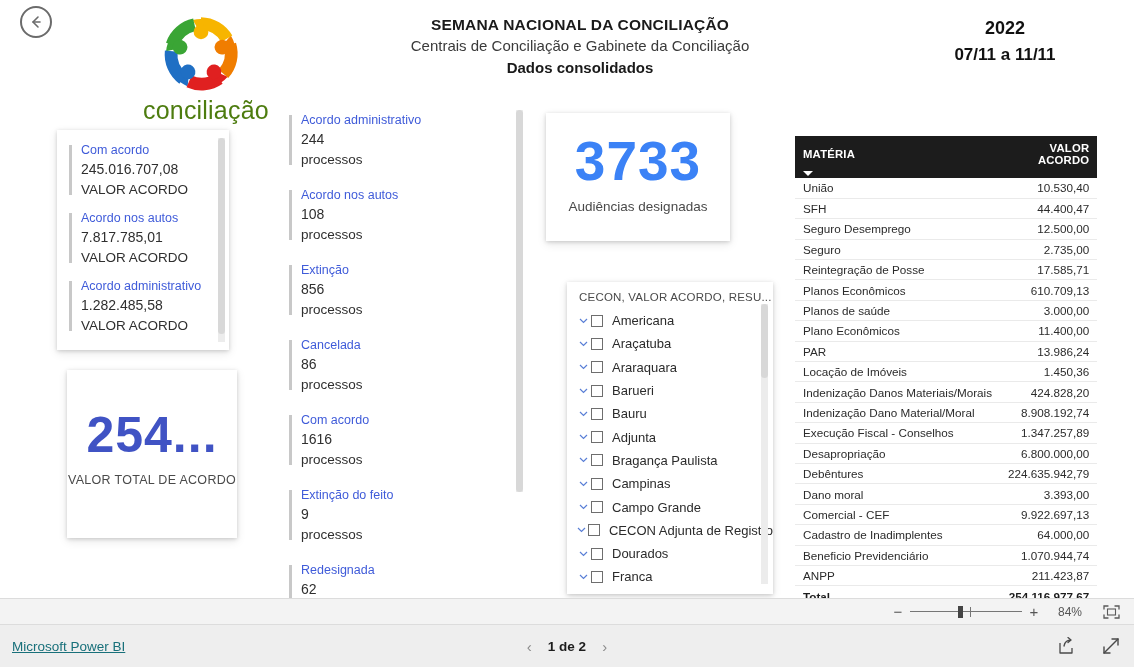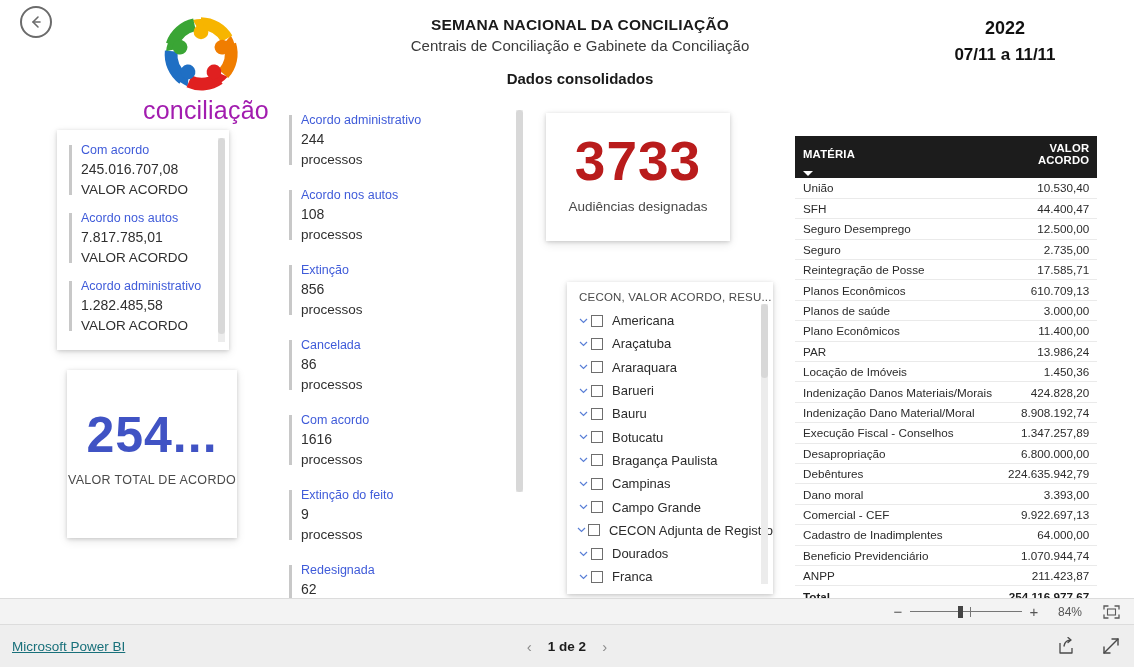--- a/index.html
+++ b/index.html
@@ -20,29 +20,29 @@
     border-radius: 50%; border: 2px solid #6b6b6b;
     display: flex; align-items: center; justify-content: center;
     cursor: pointer; background: #fff;
   }
   .back-btn svg { display: block; }
 
   
   .logo-wrap { position: absolute; left: 143px; top: 8px; width: 116px; height: 118px; text-align: center; }
   .logo-mark { width: 92px; height: 92px; margin: 0 auto; display: block; }
   .logo-text {
-    font-size: 25px; color: #a21caf; letter-spacing: .2px;
+    font-size: 25px; color: #4d7c0f; letter-spacing: .2px;
     margin-top: -4px; font-family: "Liberation Sans", sans-serif;
   }
 
   
   .title-block { position: absolute; left: 380px; top: 16px; width: 400px; text-align: center; }
   .title-1 { font-size: 15.5px; font-weight: bold; color: #1a1a1a; letter-spacing: .2px; }
   .title-2 { font-size: 15px; color: #3a3a3a; margin-top: 3px; font-weight: normal; }
-  .title-3 { font-size: 15px; font-weight: bold; color: #1a1a1a; margin-top: 16px; }
+  .title-3 { font-size: 15px; font-weight: bold; color: #1a1a1a; margin-top: 5px; }
 
   .date-block { position: absolute; left: 905px; top: 18px; width: 200px; text-align: center; }
   .date-year { font-size: 18px; font-weight: bold; color: #111; }
   .date-range { font-size: 17px; font-weight: bold; color: #111; margin-top: 6px; }
 
   
   .card {
     position: absolute; background: #ffffff;
     box-shadow: 0 1px 4px rgba(0,0,0,.16), 0 3px 9px rgba(0,0,0,.10);
   }
@@ -67,21 +67,21 @@
   
   .vscroll {
     position: absolute; width: 7px; border-radius: 4px; background: #d8d8d8;
   }
   .vscroll-track {
     position: absolute; width: 7px; background: #ececec;
   }
 
   
   #card-audiencias { left: 546px; top: 113px; width: 184px; height: 128px; }
-  #card-audiencias .big { font-size: 55px; font-weight: bold; color: #b91c1c; text-align: center; margin-top: 16px; letter-spacing: 1px; }
+  #card-audiencias .big { font-size: 55px; font-weight: bold; color: #3b82f6; text-align: center; margin-top: 16px; letter-spacing: 1px; }
   #card-audiencias .lbl { font-size: 13.5px; color: #4a4a4a; text-align: center; margin-top: 6px; }
 
   #card-total { left: 67px; top: 370px; width: 170px; height: 168px; }
   #card-total .big { font-size: 50px; font-weight: bold; color: #4053c4; text-align: center; margin-top: 36px; letter-spacing: 1px; }
   #card-total .lbl { font-size: 12.5px; color: #4a4a4a; text-align: center; margin-top: 8px; line-height: 17px; letter-spacing: .3px; }
 
   
   #slicer { left: 567px; top: 282px; width: 206px; height: 312px; }
   .slicer-head {
     font-size: 11.5px; color: #4a4a4a; padding: 9px 10px 6px 12px;
@@ -350,21 +350,21 @@
           <span class="cbox"></span>
           <span class="slicer-label">Bauru</span>
         </div>
         <div class="slicer-item">
           <span class="chev">
             <svg width="9" height="6" viewBox="0 0 9 6">
                 <path d="M1 1 L4.5 4.5 L8 1" fill="none" stroke="#5a7fd6" stroke-width="1.2"></path>
               </svg>
           </span>
           <span class="cbox"></span>
-          <span class="slicer-label">Botucatu</span>
+          <span class="slicer-label">Adjunta</span>
         </div>
         <div class="slicer-item">
           <span class="chev">
             <svg width="9" height="6" viewBox="0 0 9 6">
                 <path d="M1 1 L4.5 4.5 L8 1" fill="none" stroke="#5a7fd6" stroke-width="1.2"></path>
               </svg>
           </span>
           <span class="cbox"></span>
           <span class="slicer-label">Bragança Paulista</span>
         </div>

